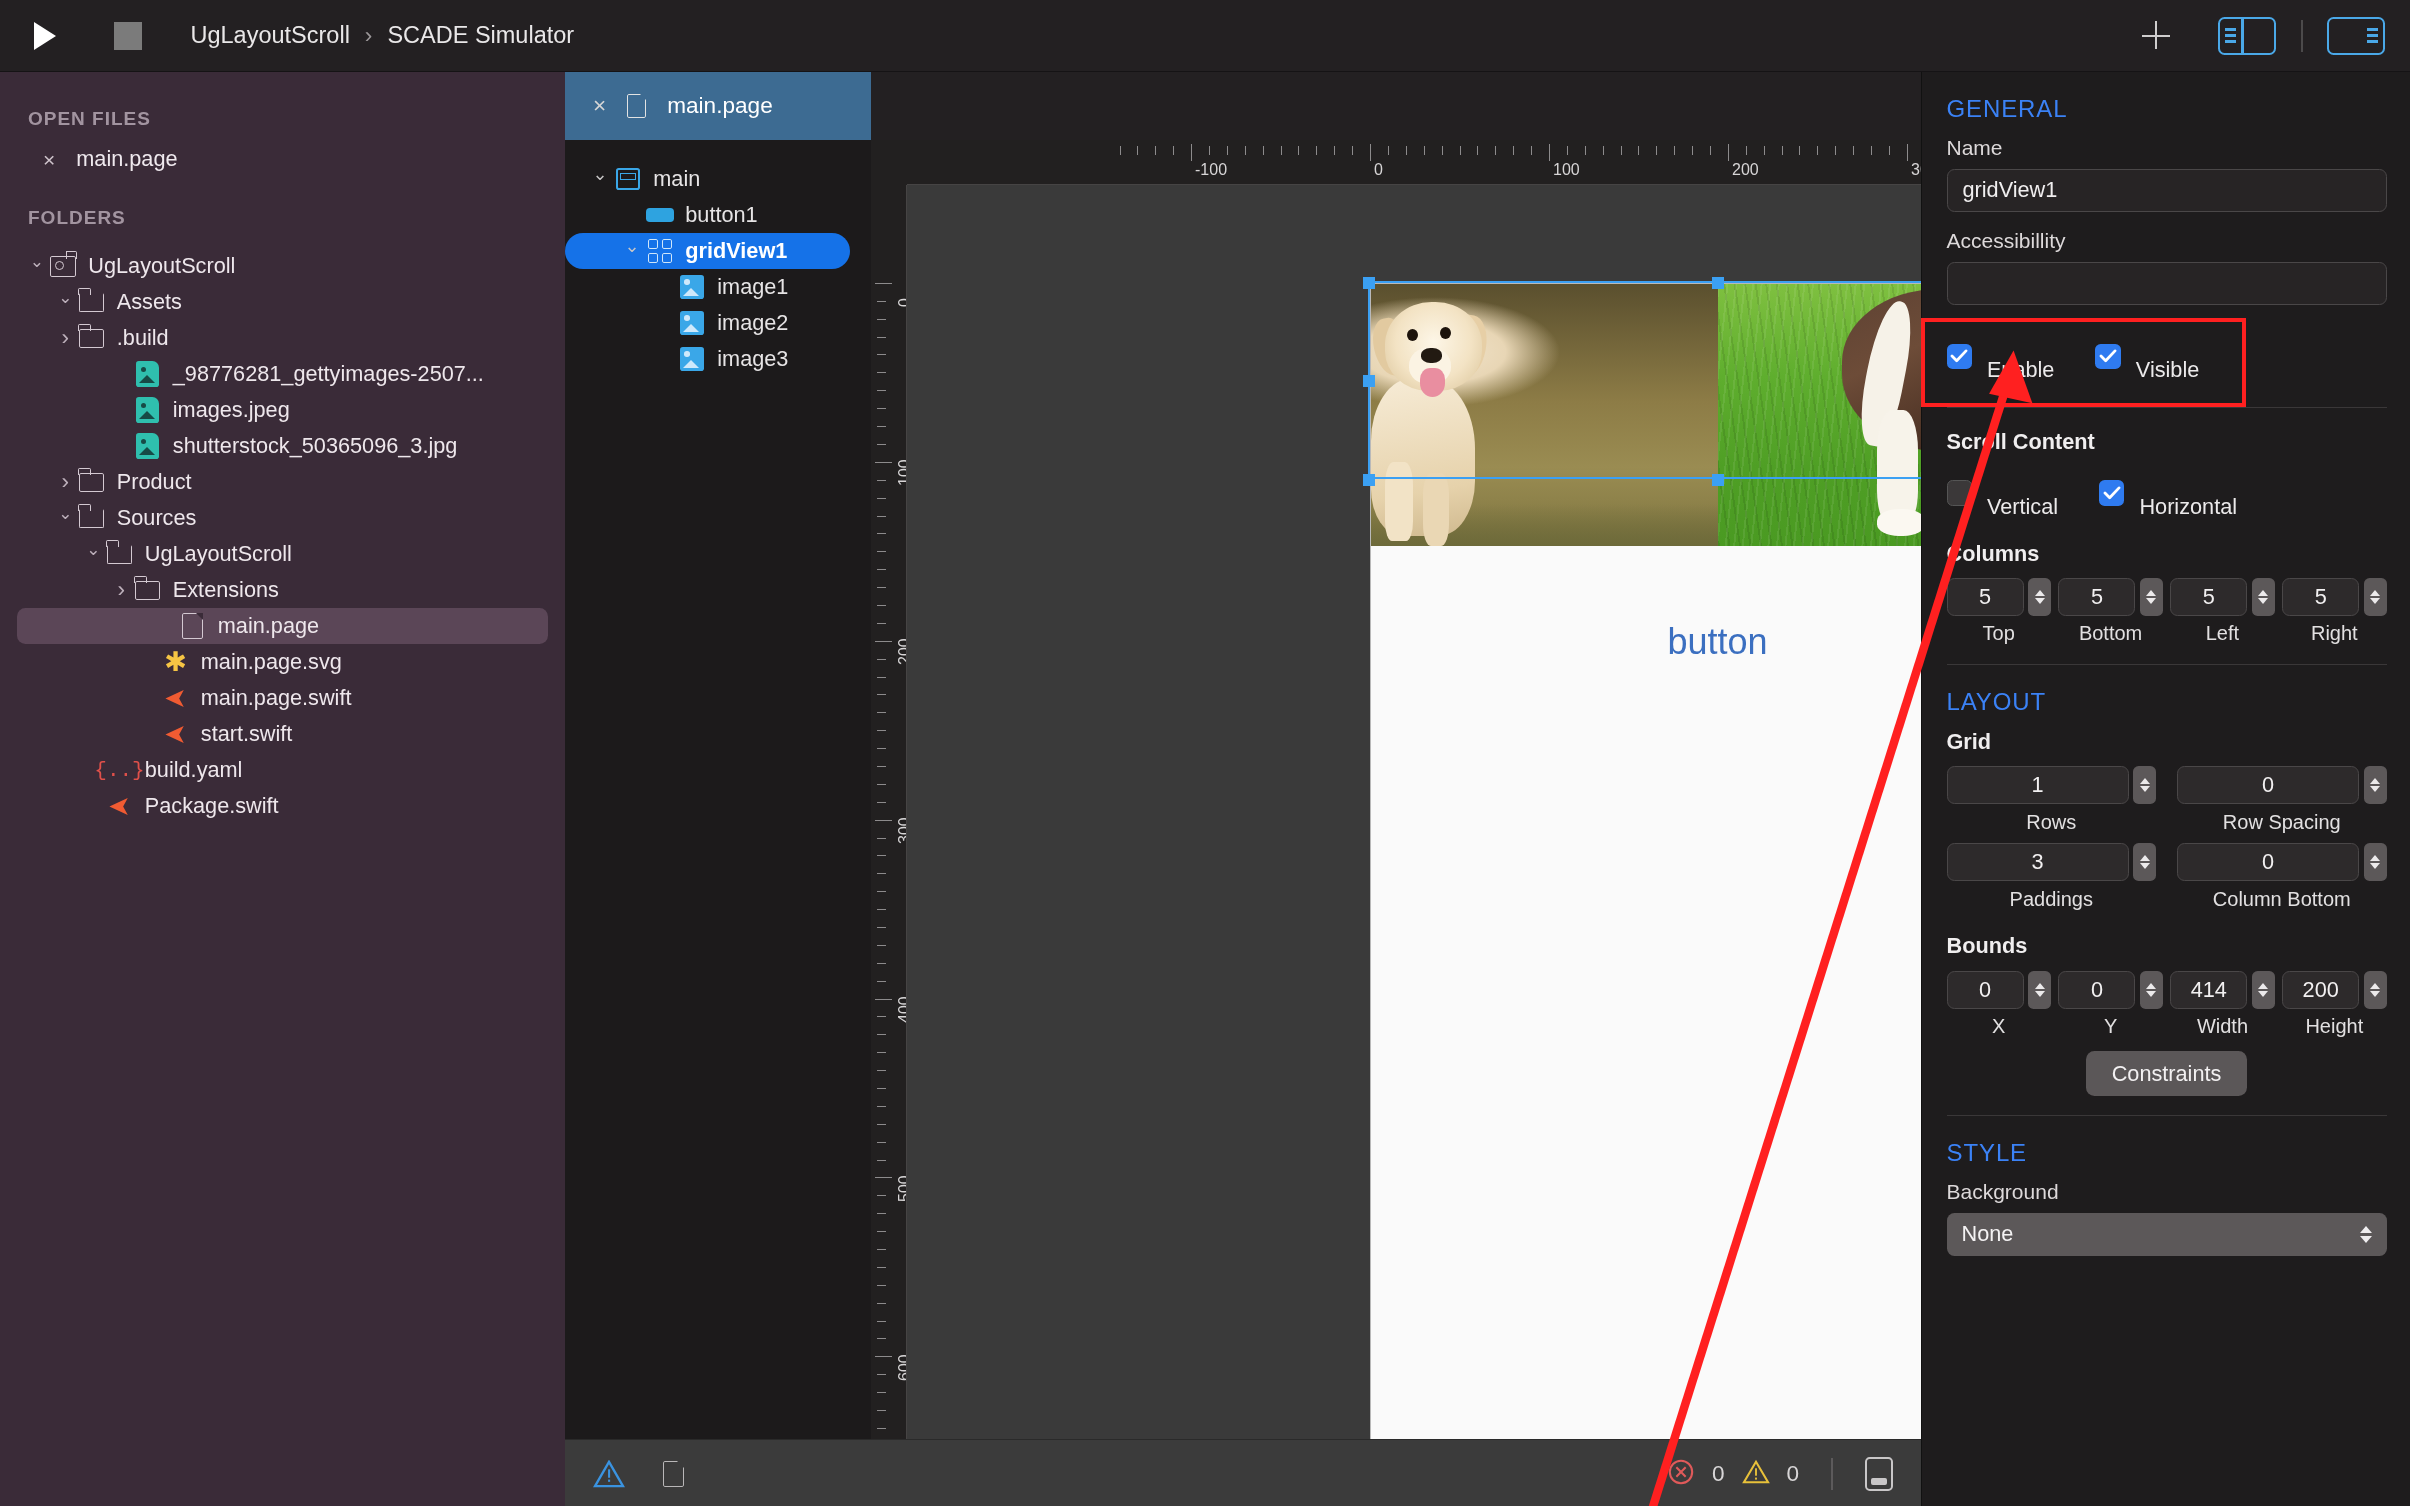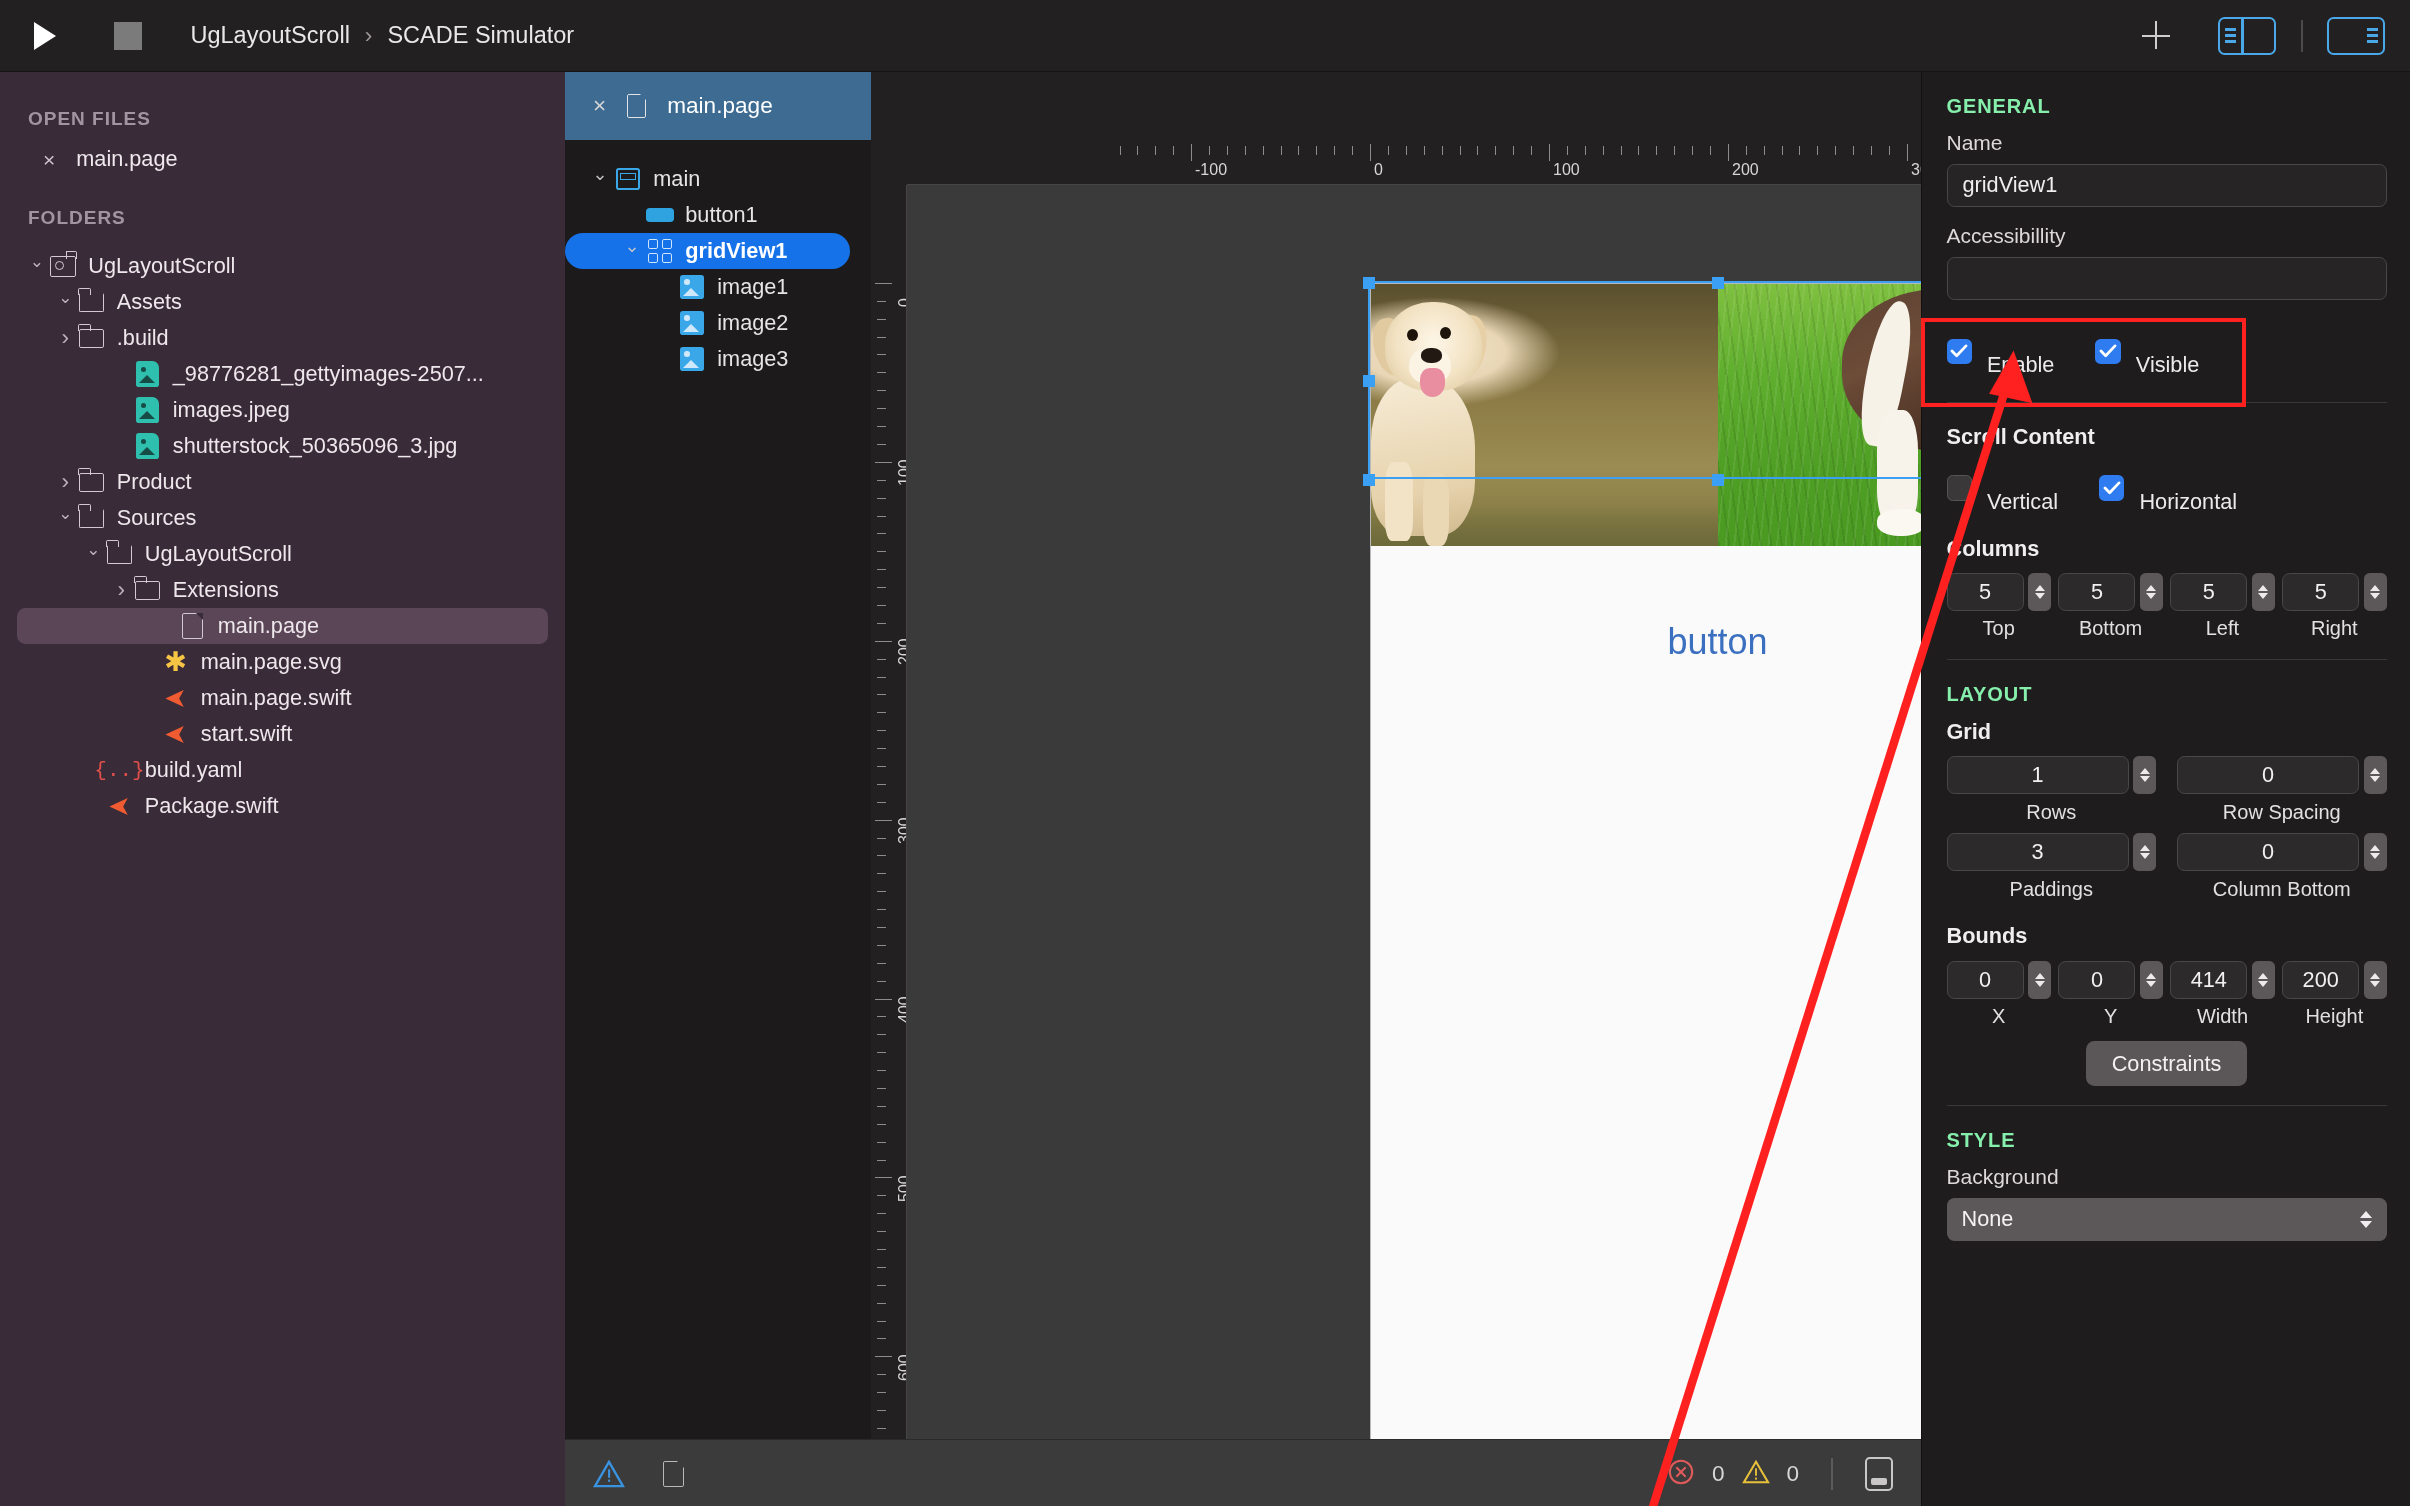--- a/index.html
+++ b/index.html
@@ -248,21 +248,21 @@
   .sb-count { color: #d8d6d7; font-size: 22.6px; }
   .sb-sep { width: 1.9px; height: 32px; background: #5c5a5b; margin: 0 15px; }
   .sb-phone { width: 28px; height: 34px; border: 2.4px solid #c9c7c8; border-radius: 4.7px; position: relative; }
   .sb-phone::after { content:""; position:absolute; left:3.8px; bottom:3.8px; right:3.8px; height:6.6px; background:#c9c7c8; border-radius:1.9px; }
 
   
   .props {
     width: 490px; flex: 0 0 490px; background: #1e1c1d; color: #e4e2e3;
     padding: 0 24.5px; overflow: hidden; border-left: 0.9px solid #111;
   }
-  .p-sect { font-size: 20px; font-weight: 700; letter-spacing: 0.9px; color: #86efac; margin-top: 22.6px; margin-bottom: 13px; }
+  .p-sect { font-size: 24px; font-weight: 400; letter-spacing: 0.9px; color: #3b82f6; margin-top: 22.6px; margin-bottom: 13px; }
   .p-label { font-size: 21px; color: #ddd9da; margin-bottom: 9.4px; }
   .p-input {
     height: 43px; border: 0.9px solid #4a4748; border-radius: 7.5px; background: #272425;
     display: flex; align-items: center; padding: 0 15px; font-size: 21.7px; color: #f0eeef;
     cursor: text;
   }
   .p-input.empty { height: 43px; }
   .p-checkrow { display: flex; align-items: center; gap: 15px; margin-top: 24.5px; }
   .p-check {
     width: 25.4px; height: 25.4px; border-radius: 5.6px; background: #2f7bf0;

